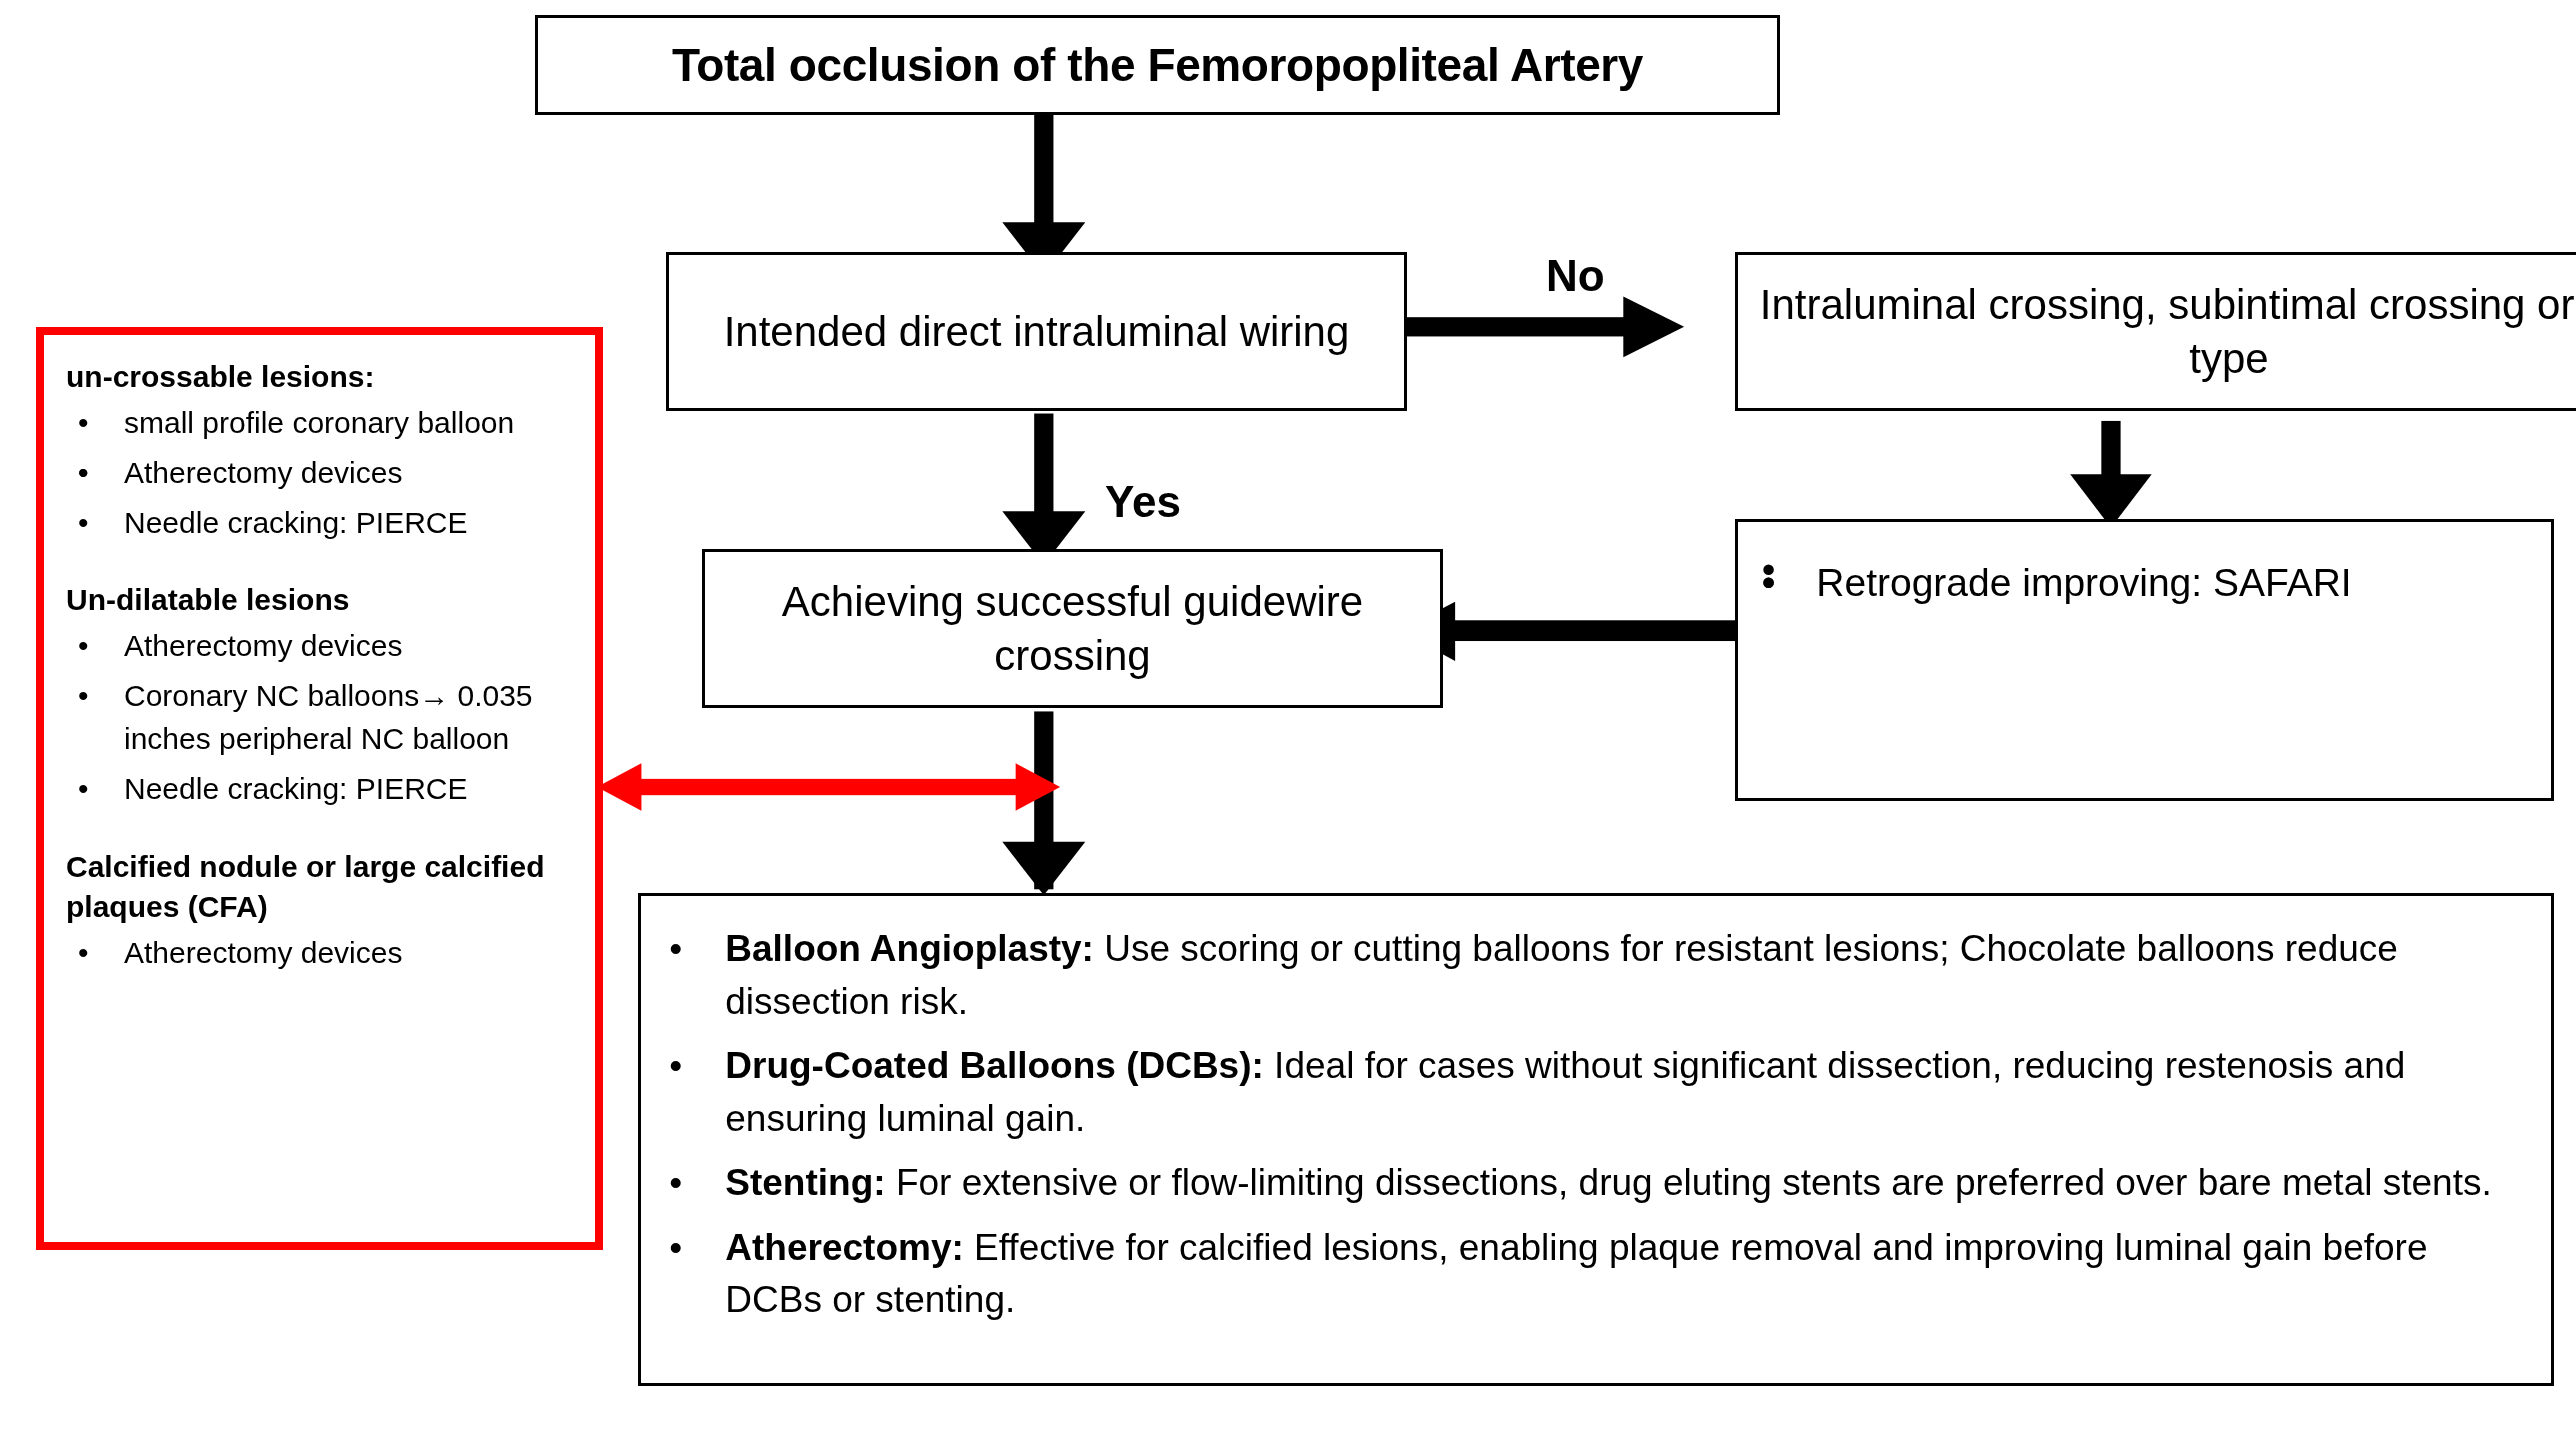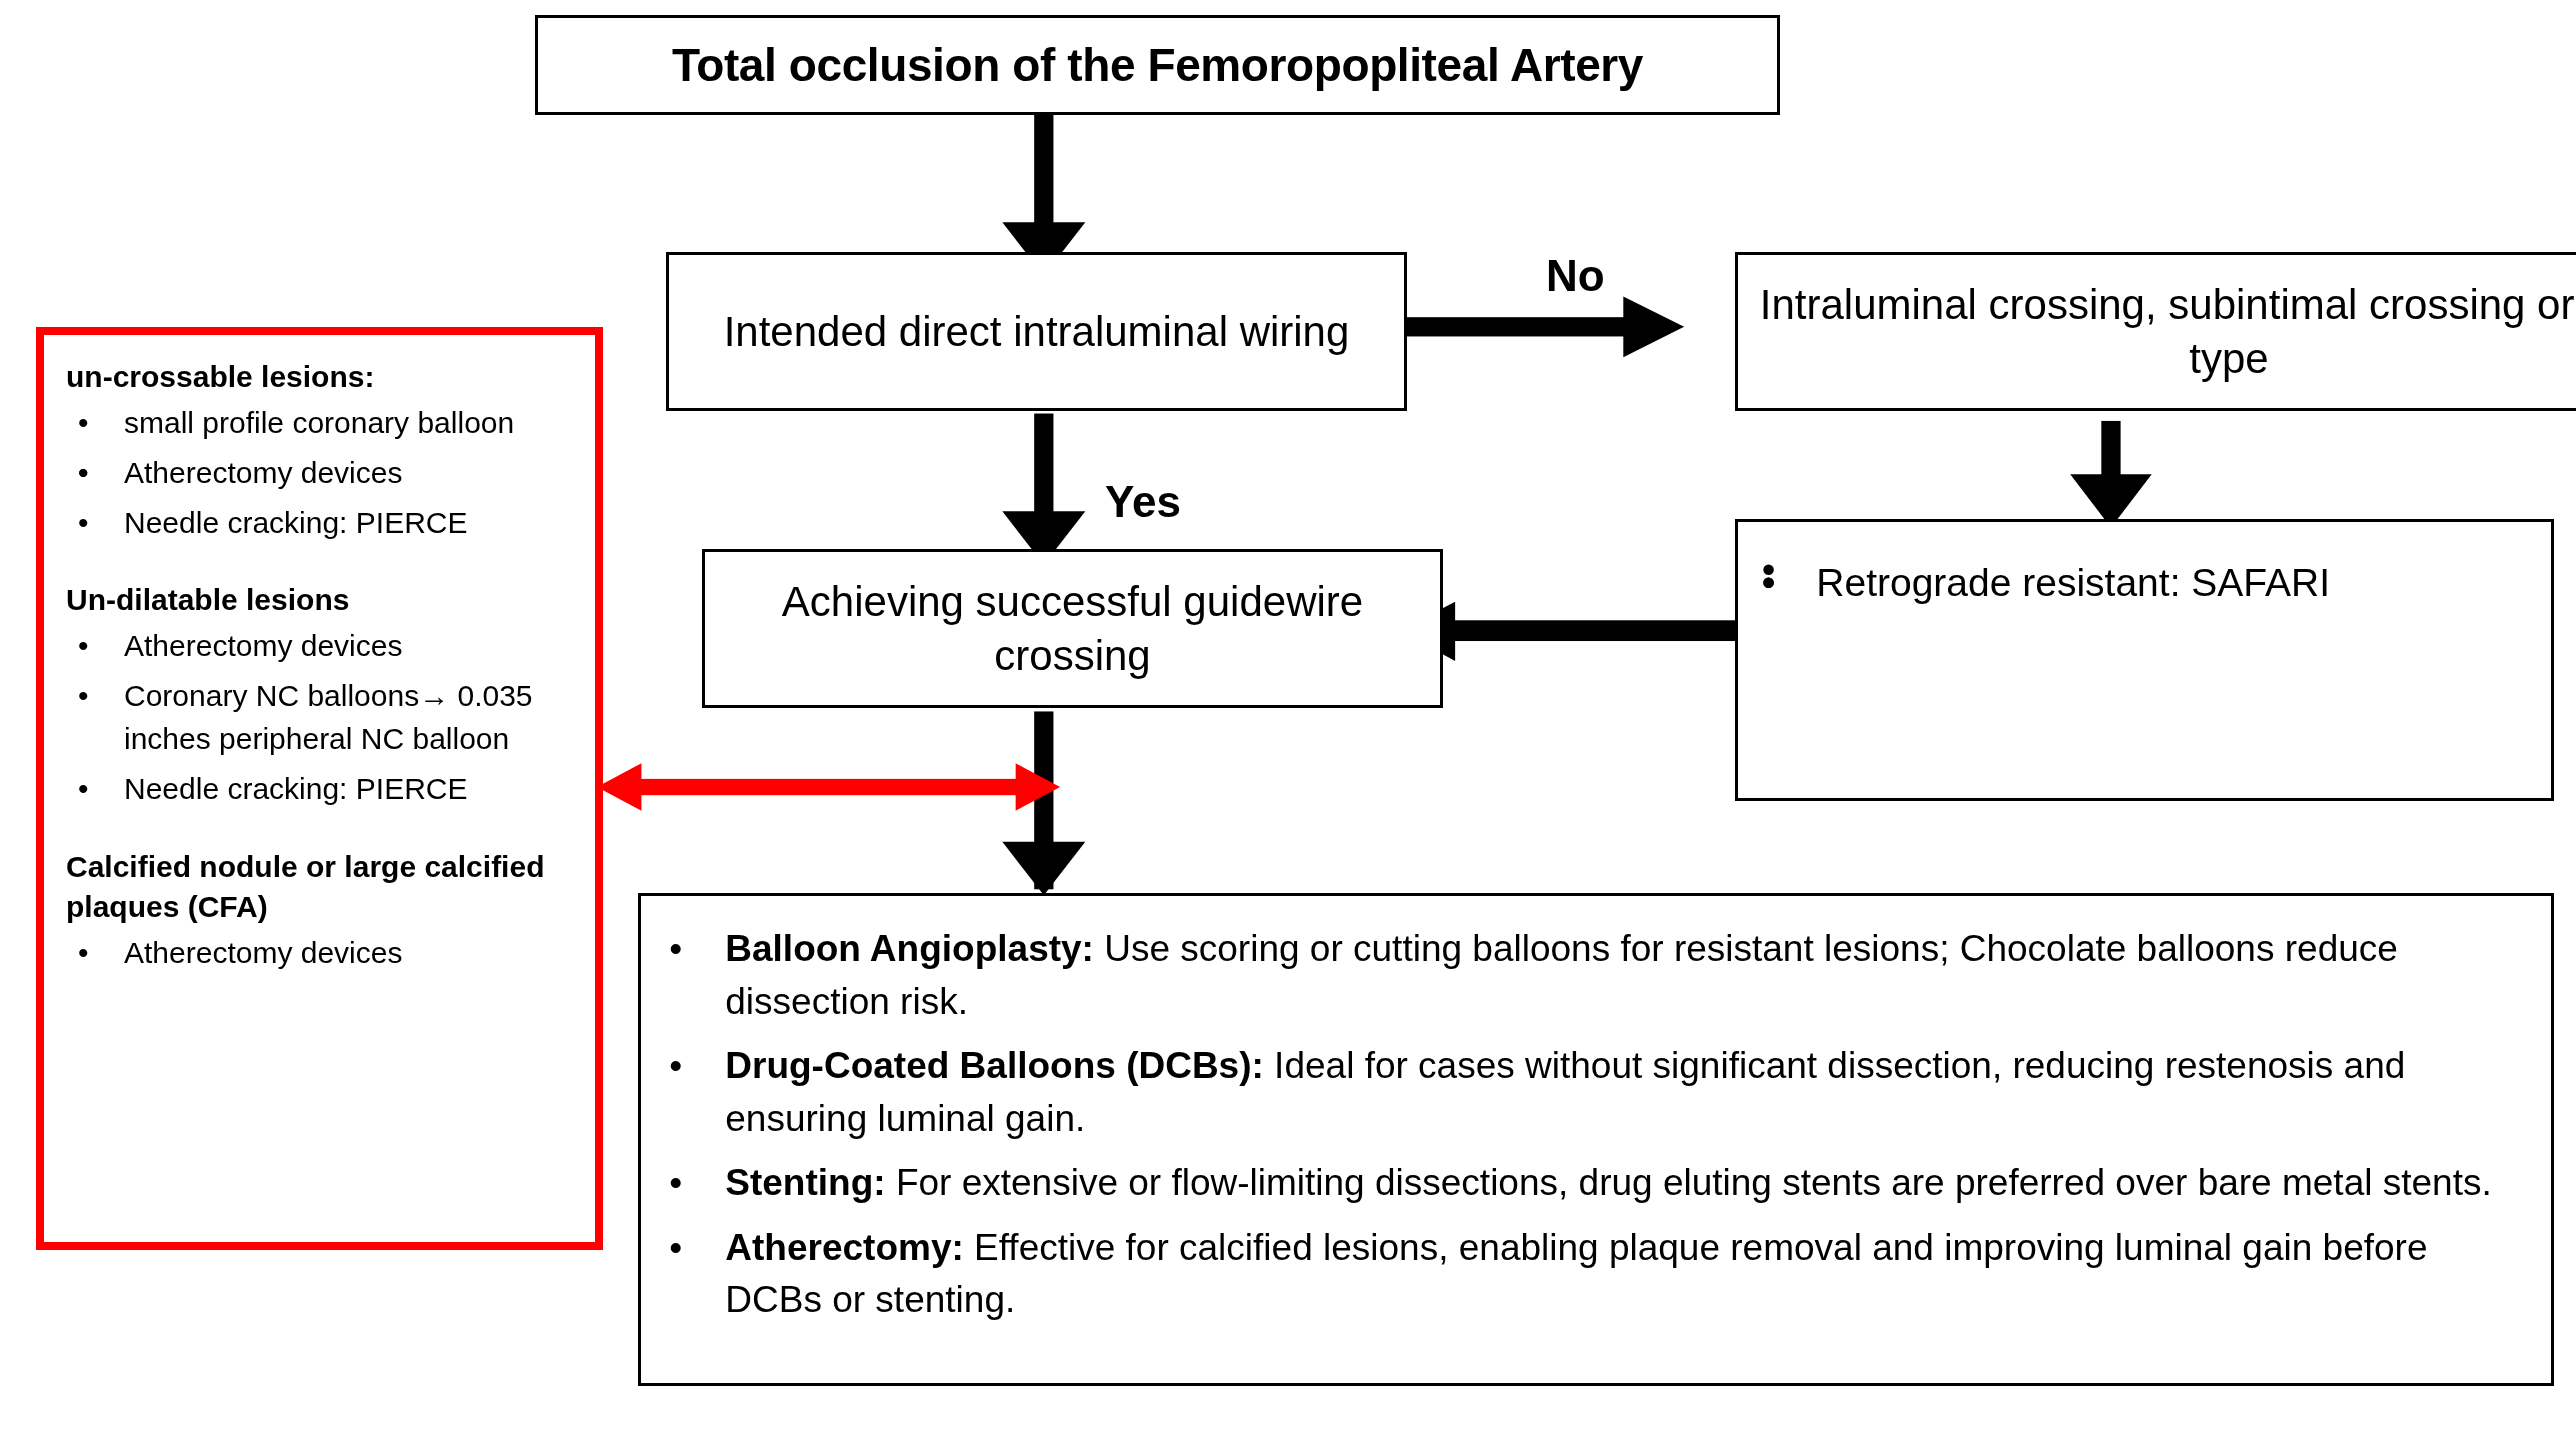--- a/index.html
+++ b/index.html
@@ -202,21 +202,21 @@
   <div class="box" style="left:1735px; top:519px; width:819px; height:282px; justify-content:flex-start; padding:21px 16.3px 0 13.3px;">
     <ul class="tech-list">
       <li>
         <span class="bul">•</span>
       </li>
       <li>
         <span class="bul">•</span>
       </li>
       <li>
         <span class="bul">•</span>
-        <span>Retrograde resistant: SAFARI</span>
+        <span>Retrograde improving: SAFARI</span>
       </li>
     </ul>
   </div>
 
   <div class="box box-center" style="left:666px; top:549px; width:741px; height:159px;margin-left:36px;">
     <div class="plain-text">Achieving successful guidewire crossing</div>
   </div>
 
   <div class="redbox" style="left:36px; top:327px; width:567px; height:923px;">
 

